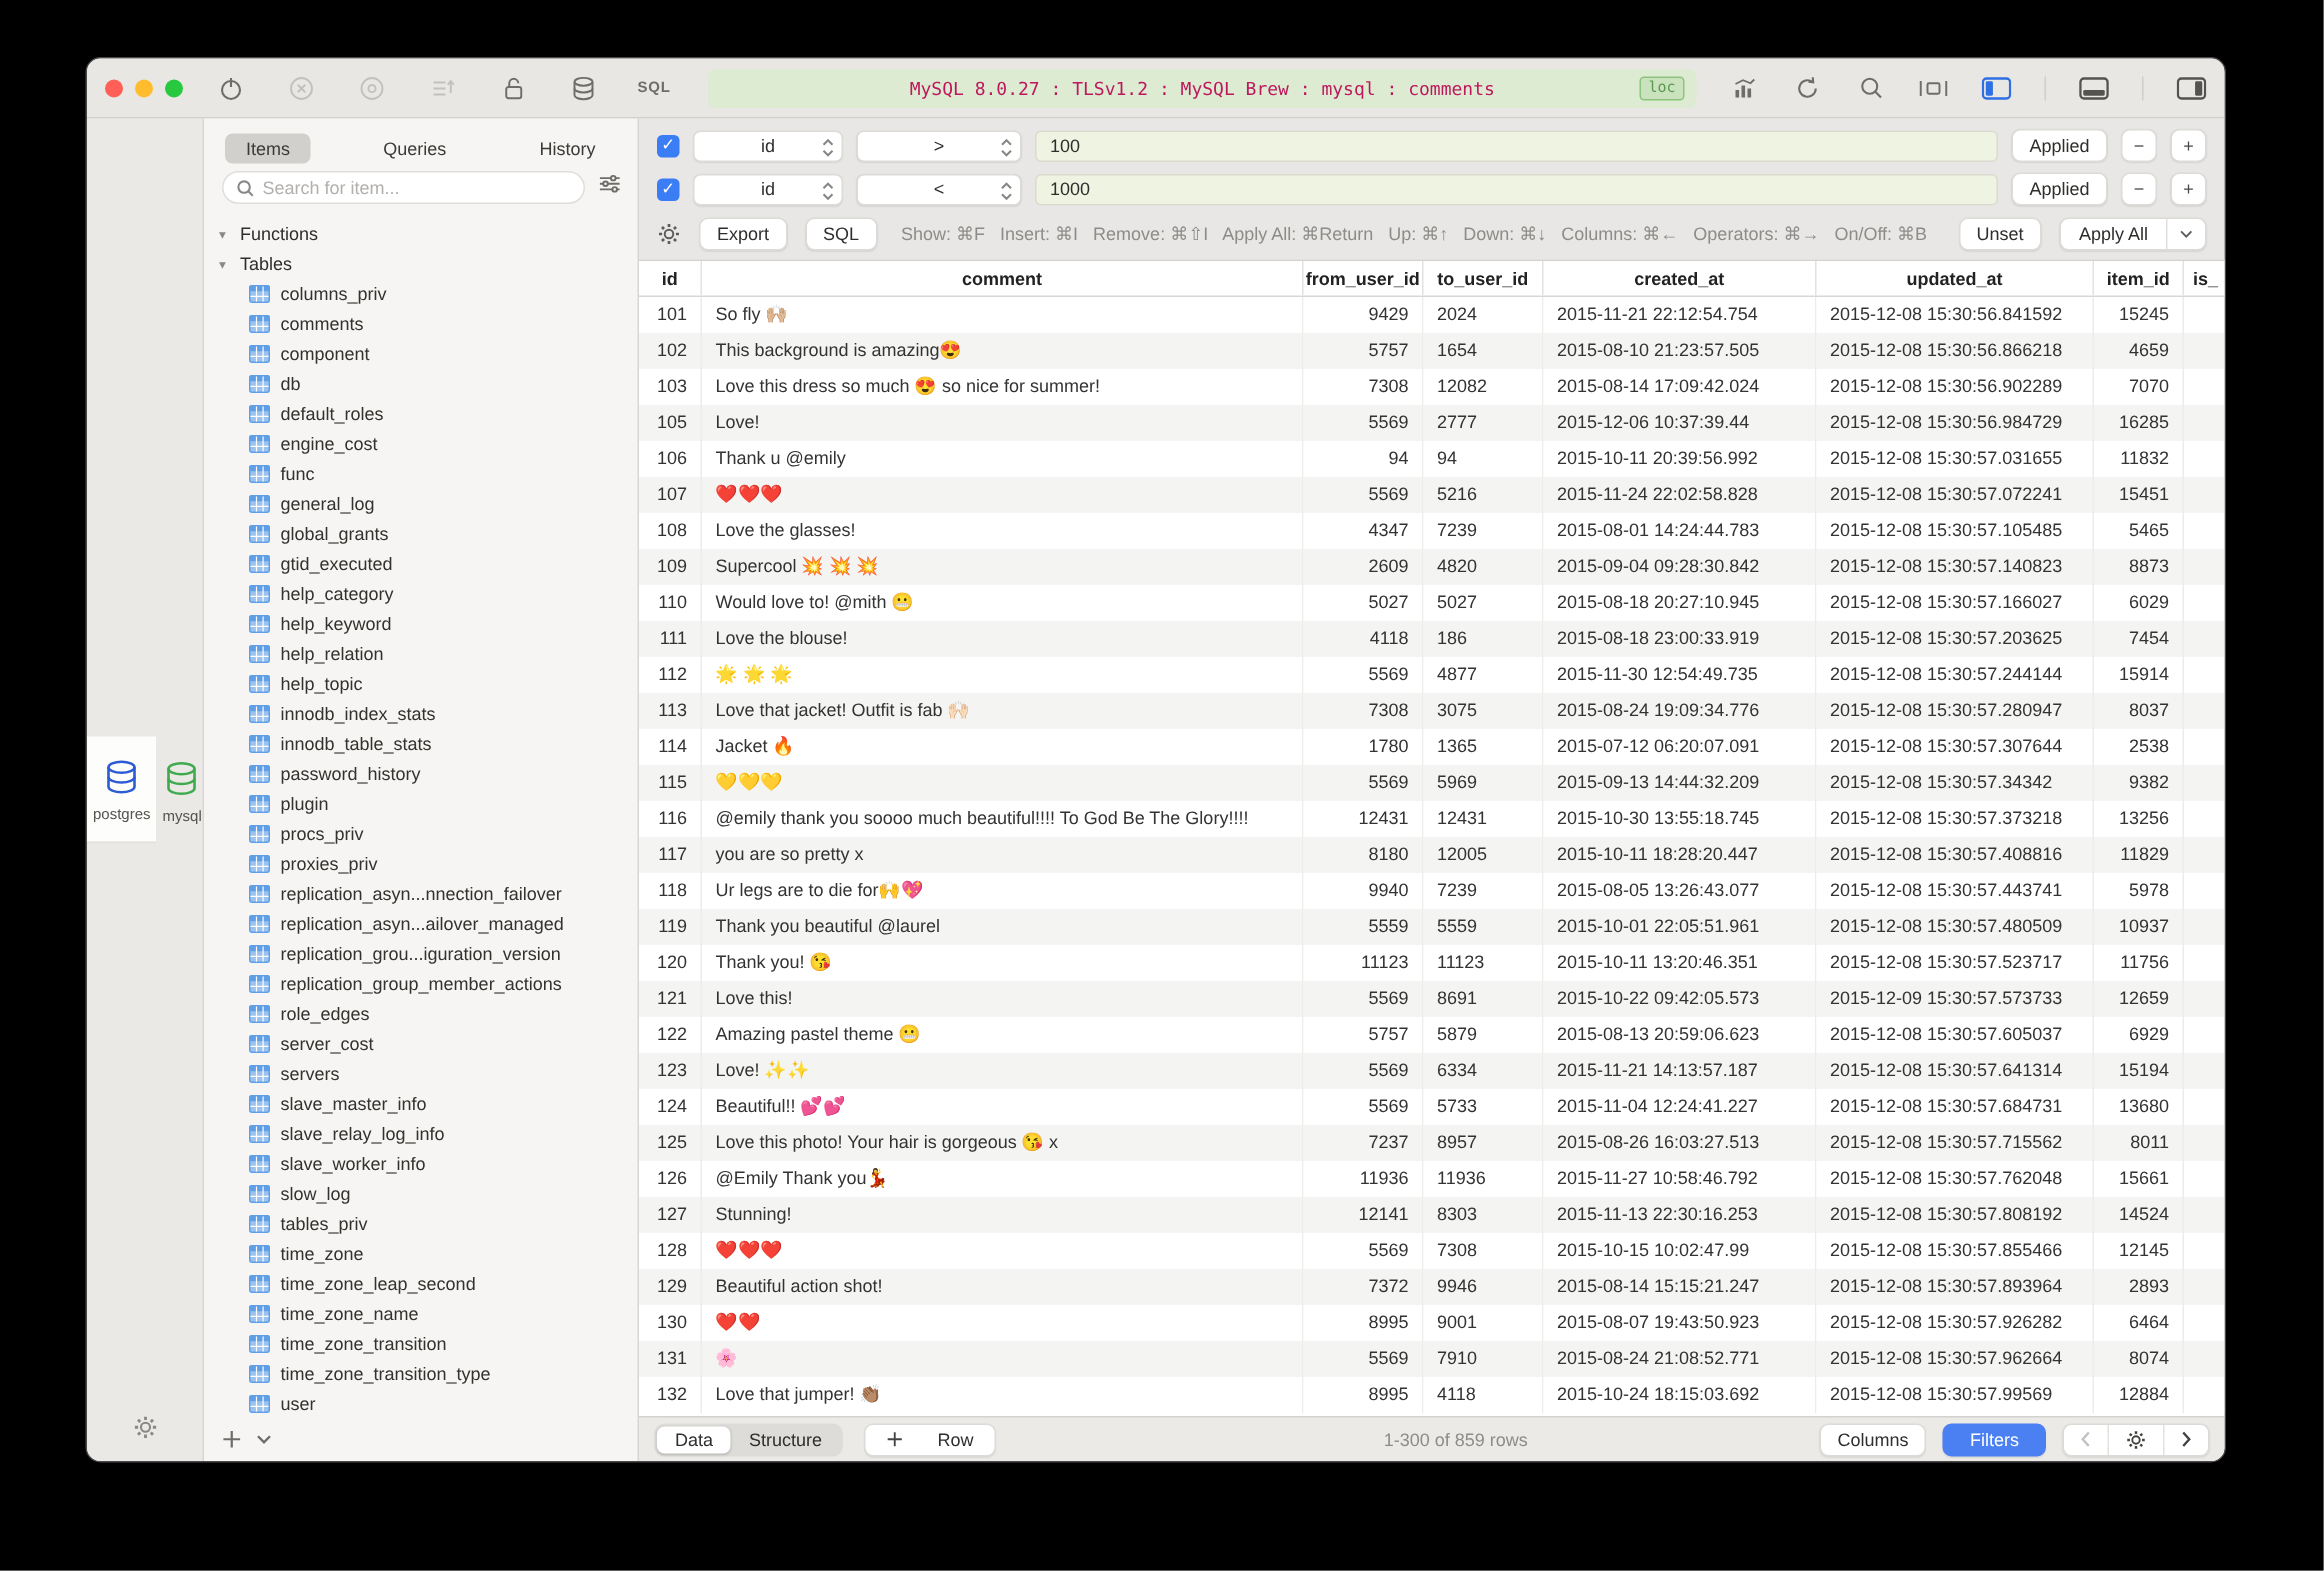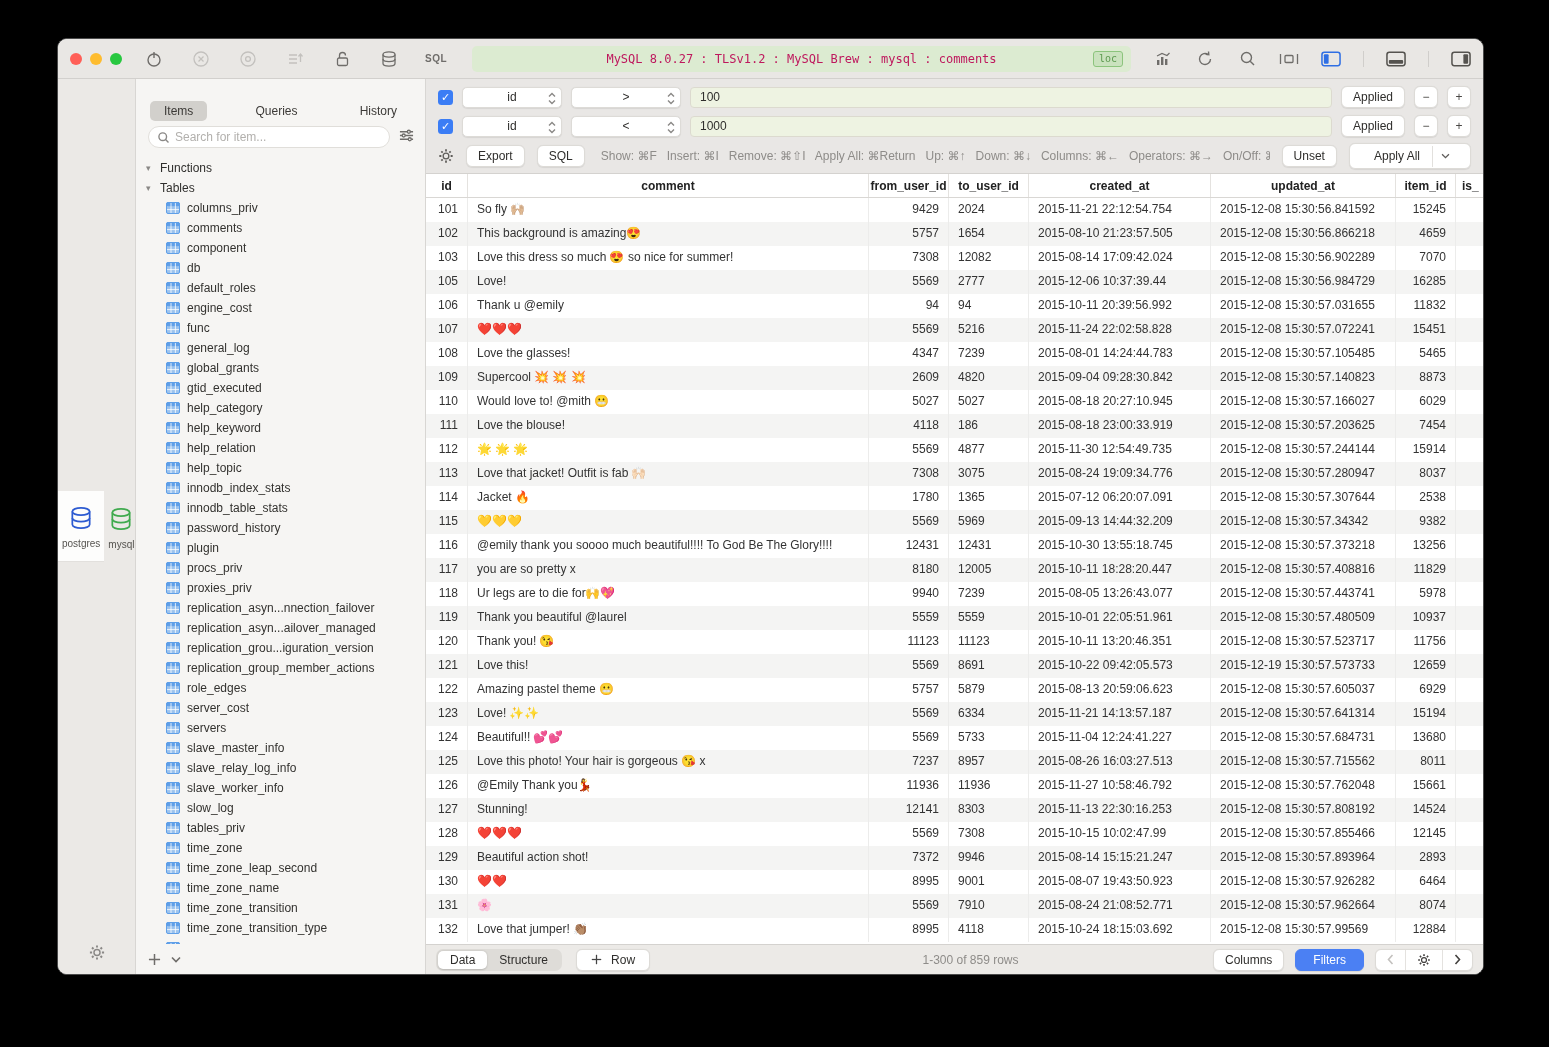--- a/index.html
+++ b/index.html
@@ -32,21 +32,21 @@
 
   
   .conn-strip { width:78px; background:#ebe9e6; border-right:1px solid #d8d6d3; display:flex; flex-direction:row; align-items:center; padding-top:0; position:relative; }
   .conn-tile { width:78px; padding:14px 4px 12px; display:flex; flex-direction:column; align-items:center; gap:7px; }
   .conn-tile.sel { background:#fdfdfc; border-bottom:1px solid #e2e0dd; }
   .conn-label { font-size:10px; color:#55534f; }
   .conn-gear { position:absolute; bottom:9px; left:50%; transform:translateX(-50%); color:#8a8886; }
 
   
   .sidebar { width:290px; background:#f6f5f3; border-right:1px solid #d8d6d3; display:flex; flex-direction:column; min-height:0; }
-  .sb-tabs { height:30px; display:flex; align-items:center; justify-content:space-between; padding:12px 14px 2px;margin-top:12px; }
+  .sb-tabs { height:30px; display:flex; align-items:center; justify-content:space-between; padding:12px 14px 2px; }
   .sb-tab { font-size:12px; color:#3c3a37; padding:3px 14px; border-radius:5px; }
   .sb-tab.active { background:#d2d0cc; }
   .sb-search-row { display:flex; align-items:center; gap:8px; padding:5px 10px 6px 12px; }
   .sb-search { flex:1; height:22px; background:#fff; border:1px solid #e0deda; border-radius:11px; display:flex; align-items:center; padding:0 8px; gap:5px; }
   .sb-search .ph { font-size:12px; color:#b2b0ad; }
   .sb-filter-ic { color:#6f6d6a; }
   .tree { flex:1; overflow:hidden; padding:4px 0 0; }
   .tree-section { height:20px; display:flex; align-items:center; gap:5px; padding-left:10px; font-size:12px; color:#2f2e2c; }
   .chev { color:#8a8886; font-size:9px; width:9px; display:inline-block; }
   .tree-item { height:20px; display:flex; align-items:center; gap:7px; padding-left:30px; font-size:12px; color:#33322f; white-space:nowrap; overflow:hidden; }
@@ -63,21 +63,21 @@
             display:flex; align-items:center; justify-content:center; position:relative; font-size:12px; color:#2f2e2c; }
   .sel-col { width:100px; } .sel-op { width:110px; }
   .sel-chev { position:absolute; right:5px; top:4px; color:#8a8886; }
   .filter-value { flex:1; height:21px; background:#eef3e2; border:1px solid #dcdacf; border-radius:4px; font-size:12px; color:#2f2e2c; display:flex; align-items:center; padding:0 9px; }
   .pill-btn { height:22px; background:#fff; border:1px solid #dddbd7; border-radius:6px; box-shadow:0 .5px 1px rgba(0,0,0,.08);
               font-size:12px; color:#2f2e2c; display:flex; align-items:center; justify-content:center; padding:0 11px; white-space:nowrap; }
   .round-btn { width:24px; padding:0; color:#4a4846; }
   .hints-row { height:24px; display:flex; align-items:center; gap:12px; margin-bottom:5px; }
   .gear { color:#5f5d5a; display:flex; }
   .hints { flex:1; font-size:12px; color:#8e8c89; white-space:pre; overflow:hidden; margin-left:4px; }
-  .applyall { padding:12px; }
+  .applyall { padding:0; }
   .applyall .aa-label { padding:0 12px; }
   .aa-div { width:1px; height:21px; background:#e2e0dd; }
   .aa-chev { padding:0 8px; color:#5f5d5a; font-size:9px; }
 
   
   .grid-wrap { flex:1; display:flex; flex-direction:column; min-height:0; background:#fff; border-top:1px solid #d4d2cf; }
   .grid-cols { display:grid; grid-template-columns:42px 401px 80px 80px 182px 185px 60px 1fr; }
   .grid-header { height:24px; flex:0 0 auto; background:#fff; border-bottom:1px solid #d9d7d4; }
   .hcell { font-size:12px; font-weight:700; color:#222; display:flex; align-items:center; justify-content:center;
            border-right:1px solid #e4e2df; overflow:hidden; white-space:nowrap; }
@@ -88,21 +88,21 @@
   .cell { font-size:12px; color:#333; line-height:23px; border-right:1px solid #ececeb; overflow:hidden; white-space:nowrap; background:#fff; }
   .cell.a-l { padding-left:9px; text-align:left; }
   .cell.a-r { padding-right:9px; text-align:right; }
   .cell:last-child { border-right:none; }
 
   
   .footer { height:30px; flex:0 0 auto; background:#eceae7; border-top:1px solid #d4d2cf; display:flex; align-items:center; padding:0 10px; position:relative; }
   .seg { background:#dedcd8; border-radius:7px; padding:2px; display:flex; align-items:center; }
   .seg-item { font-size:12px; color:#2f2e2c; padding:2px 12px; border-radius:5px; }
   .seg-item.active { background:#fff; box-shadow:0 .5px 2px rgba(0,0,0,.18); }
-  .addrow { margin-left:14px; gap:9px; padding:0 14px; }
+  .addrow { margin-left:14px; gap:23px; padding:0 14px; }
   .row-count { position:absolute; left:50%; transform:translateX(-50%); font-size:12px; color:#8e8c89;margin-left:16px; }
   .footer-right { margin-left:auto; display:flex; align-items:center; gap:11px; }
   .filters-btn { background:#4b80f3; border-color:#4b80f3; color:#fff; padding:0 17px; }
   .pager { padding:0; }
   .pg-item { padding:0 11px; display:flex; align-items:center; color:#454341; }
   .pg-item.dis { color:#c3c1be; }
   .pg-div { width:1px; height:20px; background:#e4e2df; }
 </style>
 </head>
 <body>
@@ -970,21 +970,21 @@
                 <div class="cell a-l">2015-12-08 15:30:57.523717</div>
                 <div class="cell a-r">11756</div>
                 <div class="cell a-l"></div>
               </div>
               <div class="grid-row grid-cols alt">
                 <div class="cell a-r">121</div>
                 <div class="cell a-l">Love this!</div>
                 <div class="cell a-r">5569</div>
                 <div class="cell a-l">8691</div>
                 <div class="cell a-l">2015-10-22 09:42:05.573</div>
-                <div class="cell a-l">2015-12-19 15:30:57.573733</div>
+                <div class="cell a-l">2015-12-09 15:30:57.573733</div>
                 <div class="cell a-r">12659</div>
                 <div class="cell a-l"></div>
               </div>
               <div class="grid-row grid-cols">
                 <div class="cell a-r">122</div>
                 <div class="cell a-l">Amazing pastel theme 😬</div>
                 <div class="cell a-r">5757</div>
                 <div class="cell a-l">5879</div>
                 <div class="cell a-l">2015-08-13 20:59:06.623</div>
                 <div class="cell a-l">2015-12-08 15:30:57.605037</div>

